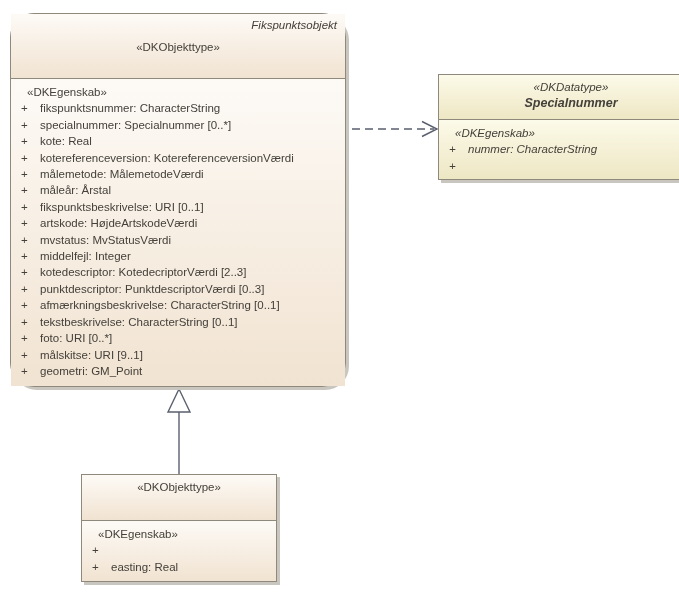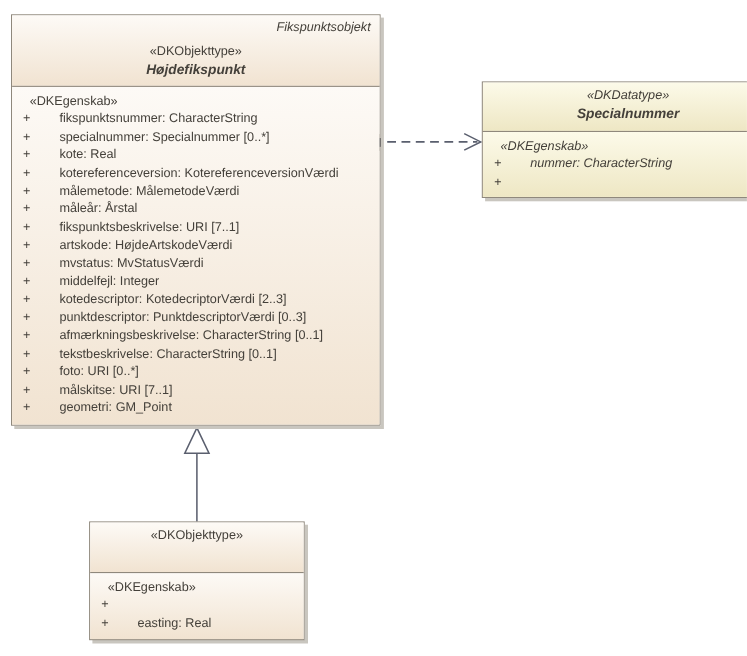--- a/index.html
+++ b/index.html
@@ -32,23 +32,23 @@
   .name-comp{flex:0 0 auto; text-align:center; padding-top:5px;}
   .attr-comp{flex:1 1 auto; border-top:1px solid var(--border); padding-top:5px;}
   .pkg-label{text-align:right; padding-right:8px; font-style:italic; line-height:15px;}
   .stereotype{line-height:15px;}
   .cls-name{font-weight:bold; font-size:12.5px; line-height:16px;}
   .cls-name.abstract{font-style:italic;}
   .name-gap{height:7px;}
   .egenskab{padding-left:16px;}
   .attr-row{display:flex; padding-left:8px;}
   .attr-vis{flex:0 0 21px; text-align:left; padding-left:2px;}
-  .attr-text{flex:1 1 auto; white-space:nowrap;margin-left:14px;}
-
-  #class-hojdefikspunkt{left:10px; top:13px;  width:336px; height:374px;}
+  .attr-text{flex:1 1 auto; white-space:nowrap;}
+
+  #class-hojdefikspunkt{left:10px; top:13px;  width:336px; height:374px;border-radius:24px;}
   #class-hojdefikspunkt .name-comp{flex:0 0 64px; padding-top:4px;}
   #class-specialnummer {left:438px; top:74px;  width:266px; height:106px;font-style:italic;}
   #class-specialnummer .name-comp{flex:0 0 44px;}
   #class-gronland      {left:81px;  top:474px; width:196px; height:108px;}
   #class-gronland      .name-comp{flex:0 0 45px;}
 </style>
 </head>
 <body>
 
 <div class="canvas">
@@ -63,21 +63,20 @@
 
     <line class="stroke" x1="179" y1="412" x2="179" y2="474" stroke-width="1.4"></line>
     <polygon class="tri" points="179,389 168,412 190,412" stroke-width="1.4"></polygon>
   </svg>
 
   <div class="uml-class objekttype" id="class-hojdefikspunkt">
     <div class="compartment name-comp">
       <div class="pkg-label">Fikspunktsobjekt</div>
       <div class="name-gap"></div>
       <div class="stereotype">«DKObjekttype»</div>
-      <div class="cls-name abstract">Højdefikspunkt</div>
     </div>
     <div class="compartment attr-comp">
       <div class="egenskab">«DKEgenskab»</div>
 
         <div class="attr-row">
           <span class="attr-vis">+</span>
           <span class="attr-text">fikspunktsnummer: CharacterString</span>
         </div>
 
         <div class="attr-row">
@@ -100,21 +99,21 @@
           <span class="attr-text">målemetode: MålemetodeVærdi</span>
         </div>
 
         <div class="attr-row">
           <span class="attr-vis">+</span>
           <span class="attr-text">måleår: Årstal</span>
         </div>
 
         <div class="attr-row">
           <span class="attr-vis">+</span>
-          <span class="attr-text">fikspunktsbeskrivelse: URI [7..1]</span>
+          <span class="attr-text">fikspunktsbeskrivelse: URI [0..1]</span>
         </div>
 
         <div class="attr-row">
           <span class="attr-vis">+</span>
           <span class="attr-text">artskode: HøjdeArtskodeVærdi</span>
         </div>
 
         <div class="attr-row">
           <span class="attr-vis">+</span>
           <span class="attr-text">mvstatus: MvStatusVærdi</span>
@@ -145,21 +144,21 @@
           <span class="attr-text">tekstbeskrivelse: CharacterString [0..1]</span>
         </div>
 
         <div class="attr-row">
           <span class="attr-vis">+</span>
           <span class="attr-text">foto: URI [0..*]</span>
         </div>
 
         <div class="attr-row">
           <span class="attr-vis">+</span>
-          <span class="attr-text">målskitse: URI [7..1]</span>
+          <span class="attr-text">målskitse: URI [9..1]</span>
         </div>
 
         <div class="attr-row">
           <span class="attr-vis">+</span>
           <span class="attr-text">geometri: GM_Point</span>
         </div>
       </div>
   </div>
 
   <div class="uml-class datatype" id="class-specialnummer">

